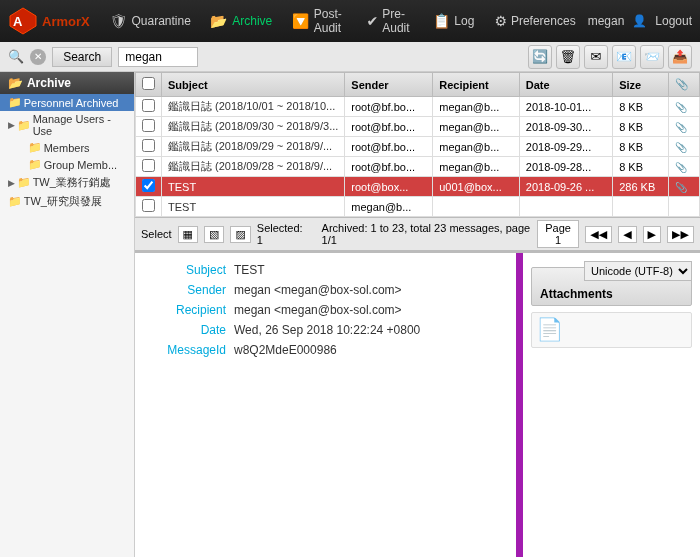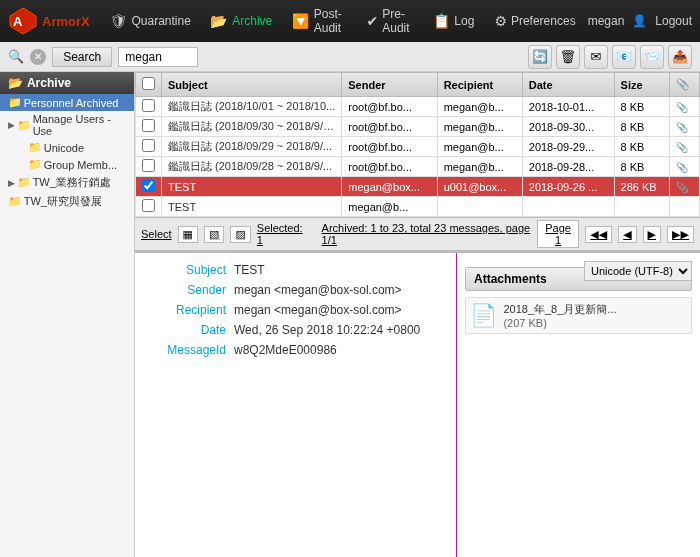--- a/index.html
+++ b/index.html
@@ -192,21 +192,20 @@
     
     #pagination-bar {
       background: #e8e8e8;
       border-top: 1px solid #bbb;
       border-bottom: 1px solid #bbb;
       padding: 2px 6px;
       font-size: 11px;
       display: flex;
       align-items: center;
       gap: 6px;
-      text-decoration: underline;
     }
     .pag-btn {
       padding: 1px 4px;
       border: 1px solid #bbb;
       background: white;
       font-size: 11px;
       cursor: pointer;
     }
 
     
@@ -217,22 +216,22 @@
       display: flex;
       overflow: hidden;
     }
     #preview-left {
       flex: 1;
       padding: 10px 16px;
       font-size: 12px;
       overflow-y: auto;
     }
     #preview-right {
-      width: 244px;
-      border-left: 1px solid #a21caf;
+      width: 184px;
+      border-left: 7px solid #a21caf;
       padding: 8px;
       overflow-y: auto;
     }
     .preview-field {
       display: flex;
       margin-bottom: 6px;
       align-items: flex-start;
     }
     .preview-label {
       color: #00aadd;
@@ -357,21 +356,21 @@
       <span style="color:#f0a020;">📁</span>
       <span class="tree-label">Personnel Archived</span>
     </div>
     <div class="tree-item level1">
       <span class="tree-arrow">▶</span>
       <span style="color:#f0a020;">📁</span>
       <span class="tree-label">Manage Users - Use</span>
     </div>
     <div class="tree-item level3">
       <span style="color:#f0a020;">📁</span>
-      <span class="tree-label">Unicode</span>
+      <span class="tree-label">Members</span>
     </div>
     <div class="tree-item level3">
       <span style="color:#f0a020;">📁</span>
       <span class="tree-label">Group Memb...</span>
     </div>
     <div class="tree-item level1">
       <span class="tree-arrow">▶</span>
       <span style="color:#f0a020;">📁</span>
       <span class="tree-label">TW_業務行銷處</span>
     </div>
@@ -429,21 +428,21 @@
     <td class="subject-cell" style="max-width:160px;">鑑識日誌 (2018/09/28 ~ 2018/9/...</td>
     <td>root@bf.bo...</td>
     <td>megan@b...</td>
     <td>2018-09-28...</td>
     <td>8 KB</td>
     <td><span class="attach-icon">📎</span></td>
   </tr>
             <tr class="email-row selected">
     <td><input type="checkbox" checked="" style=""></td>
     <td class="subject-cell" style="max-width:160px;">TEST</td>
-    <td>megan@box...</td>
+    <td>root@box...</td>
     <td>u001@box...</td>
     <td>2018-09-26 ...</td>
     <td>286 KB</td>
     <td><span class="attach-icon">📎</span></td>
   </tr>
             <tr class="email-row">
     <td><input type="checkbox" style=""></td>
     <td class="subject-cell" style="max-width:160px;">TEST</td>
     <td>megan@b...</td>
     <td></td>
@@ -497,21 +496,17 @@
         <div style="text-align:right; margin-bottom:6px;">
           <select id="encoding-select">
             <option>Unicode (UTF-8)</option>
             <option>UTF-8</option>
             <option>GB2312</option>
           </select>
         </div>
         <div id="attachments-header">Attachments</div>
         <div class="attachment-item">
           <span class="attach-file-icon">📄</span>
-          <div>
-            <div class="attach-name">2018_年_8_月更新簡...</div>
-            <div class="attach-size">(207 KB)</div>
-          </div>
         </div>
       </div>
     </div>
   </div>
 </div>
 
 </body></html>

